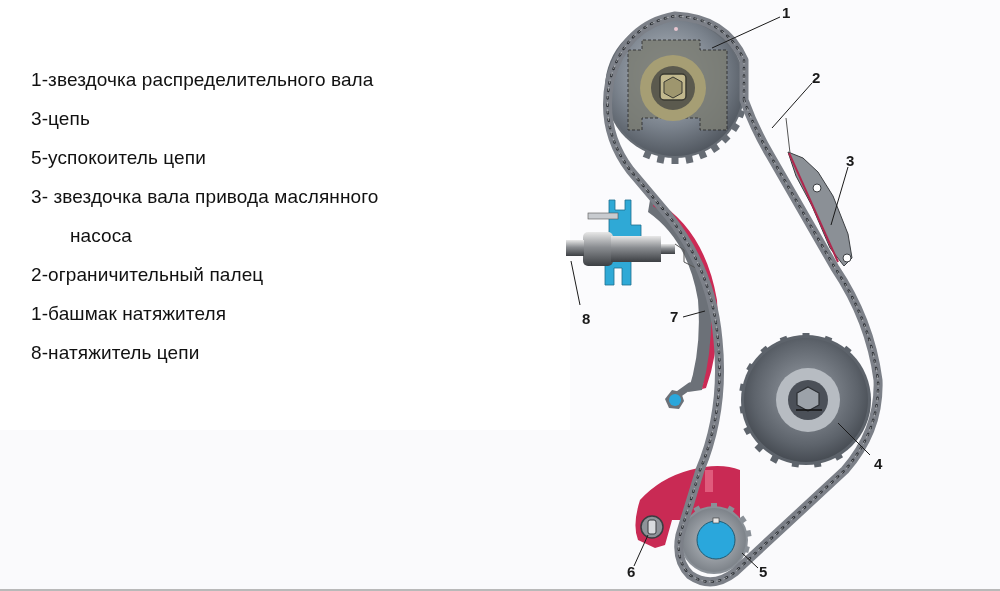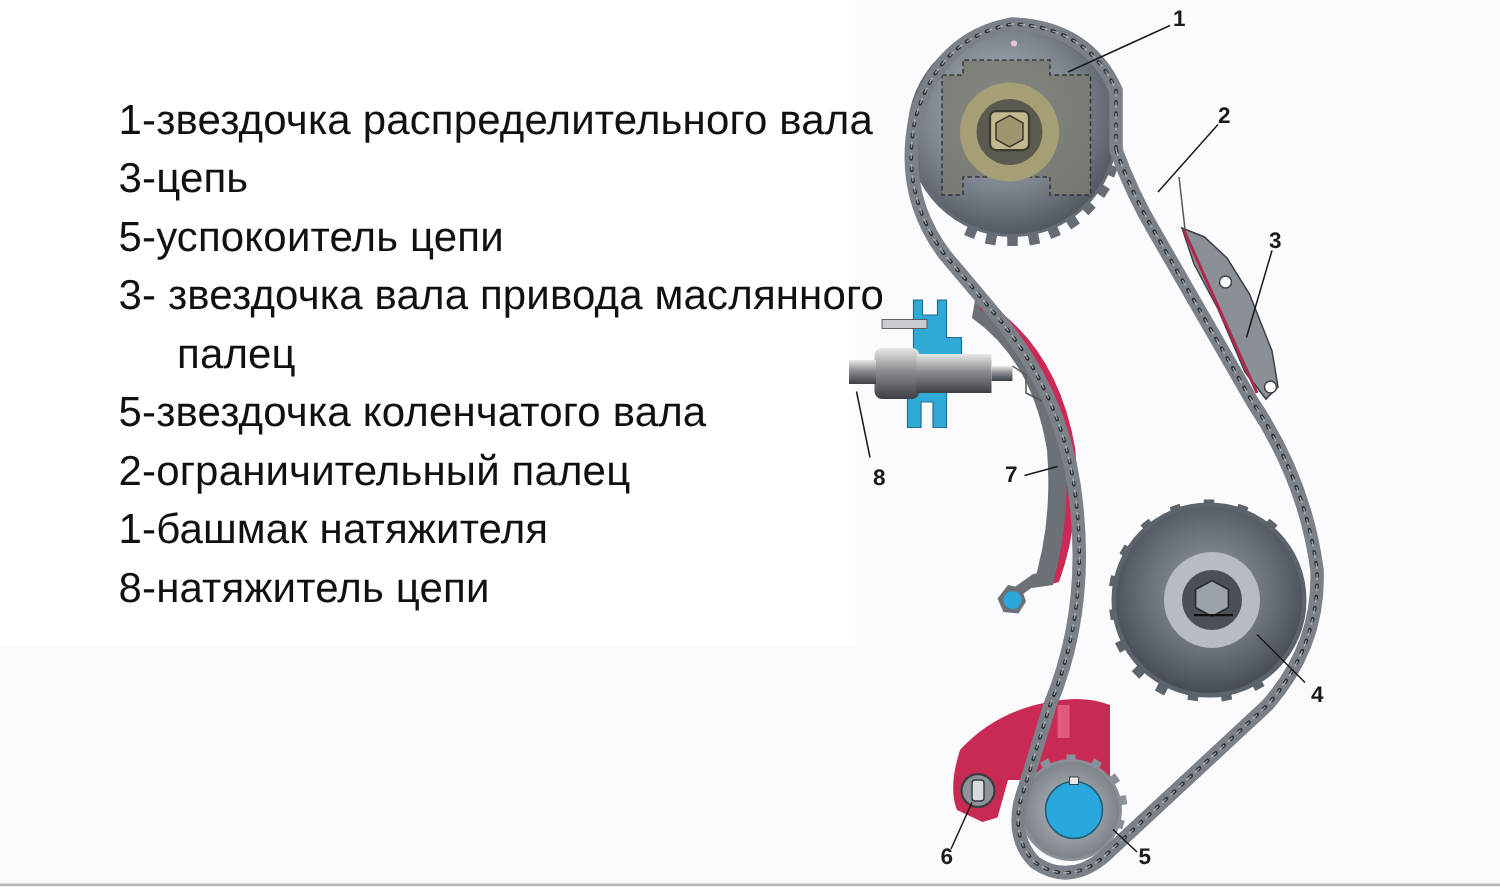--- a/index.html
+++ b/index.html
@@ -6,38 +6,37 @@
   body {
     width:1000px; height:591px; position:relative; overflow:hidden;
     background:#fbfbfd;
     font-family:"Liberation Sans", "DejaVu Sans", sans-serif;
   }
   .bg-panel { position:absolute; left:0; top:0; width:570px; height:430px; background:#ffffff; }
   .bg-bottom { position:absolute; left:0; top:430px; width:1000px; height:161px; background:#fafafc; }
   .bottom-line { position:absolute; left:0; bottom:0; width:1000px; height:2px; background:#b9b9b9; }
 
   .legend { position:absolute; left:31px; top:60px; margin:0; padding:0; list-style:none; }
-  .legend li { font-size:28px; line-height:39px; color:#111; white-space:nowrap; letter-spacing:0.1px;margin-left:48px; }
+  .legend li { font-size:19px; line-height:39px; color:#111; white-space:nowrap; letter-spacing:0.1px; }
   .legend li .cont { display:block; padding-left:39px; }
 
   .diagram { position:absolute; left:545px; top:0; width:455px; height:591px; }
   .callout { position:absolute; font-family:"Liberation Sans", sans-serif; font-weight:bold; font-size:15px; color:#1a1a1a; }
 </style>
 </head>
 <body>
 
 <div class="bg-panel"></div>
 <div class="bg-bottom"></div>
 
 <ul class="legend">
   <li><span>1-звездочка распределительного вала</span></li>
   <li><span>3-цепь</span></li>
   <li><span>5-успокоитель цепи</span></li>
-  <li><span>3- звездочка вала привода маслянного</span><span class="cont">палец</span></li>
-  <li><span>5-звездочка коленчатого вала</span></li>
+  <li><span>3- звездочка вала привода маслянного</span><span class="cont">насоса</span></li>
   <li><span>2-ограничительный палец</span></li>
   <li><span>1-башмак натяжителя</span></li>
   <li><span>8-натяжитель цепи</span></li>
 </ul>
 
 <div class="diagram">
   <svg width="455" height="591" viewBox="545 0 455 591" xmlns="http://www.w3.org/2000/svg">
     <defs>
       <radialGradient id="gCam" cx="45%" cy="40%" r="65%">
         <stop offset="0" stop-color="#b9c0c8"></stop>

